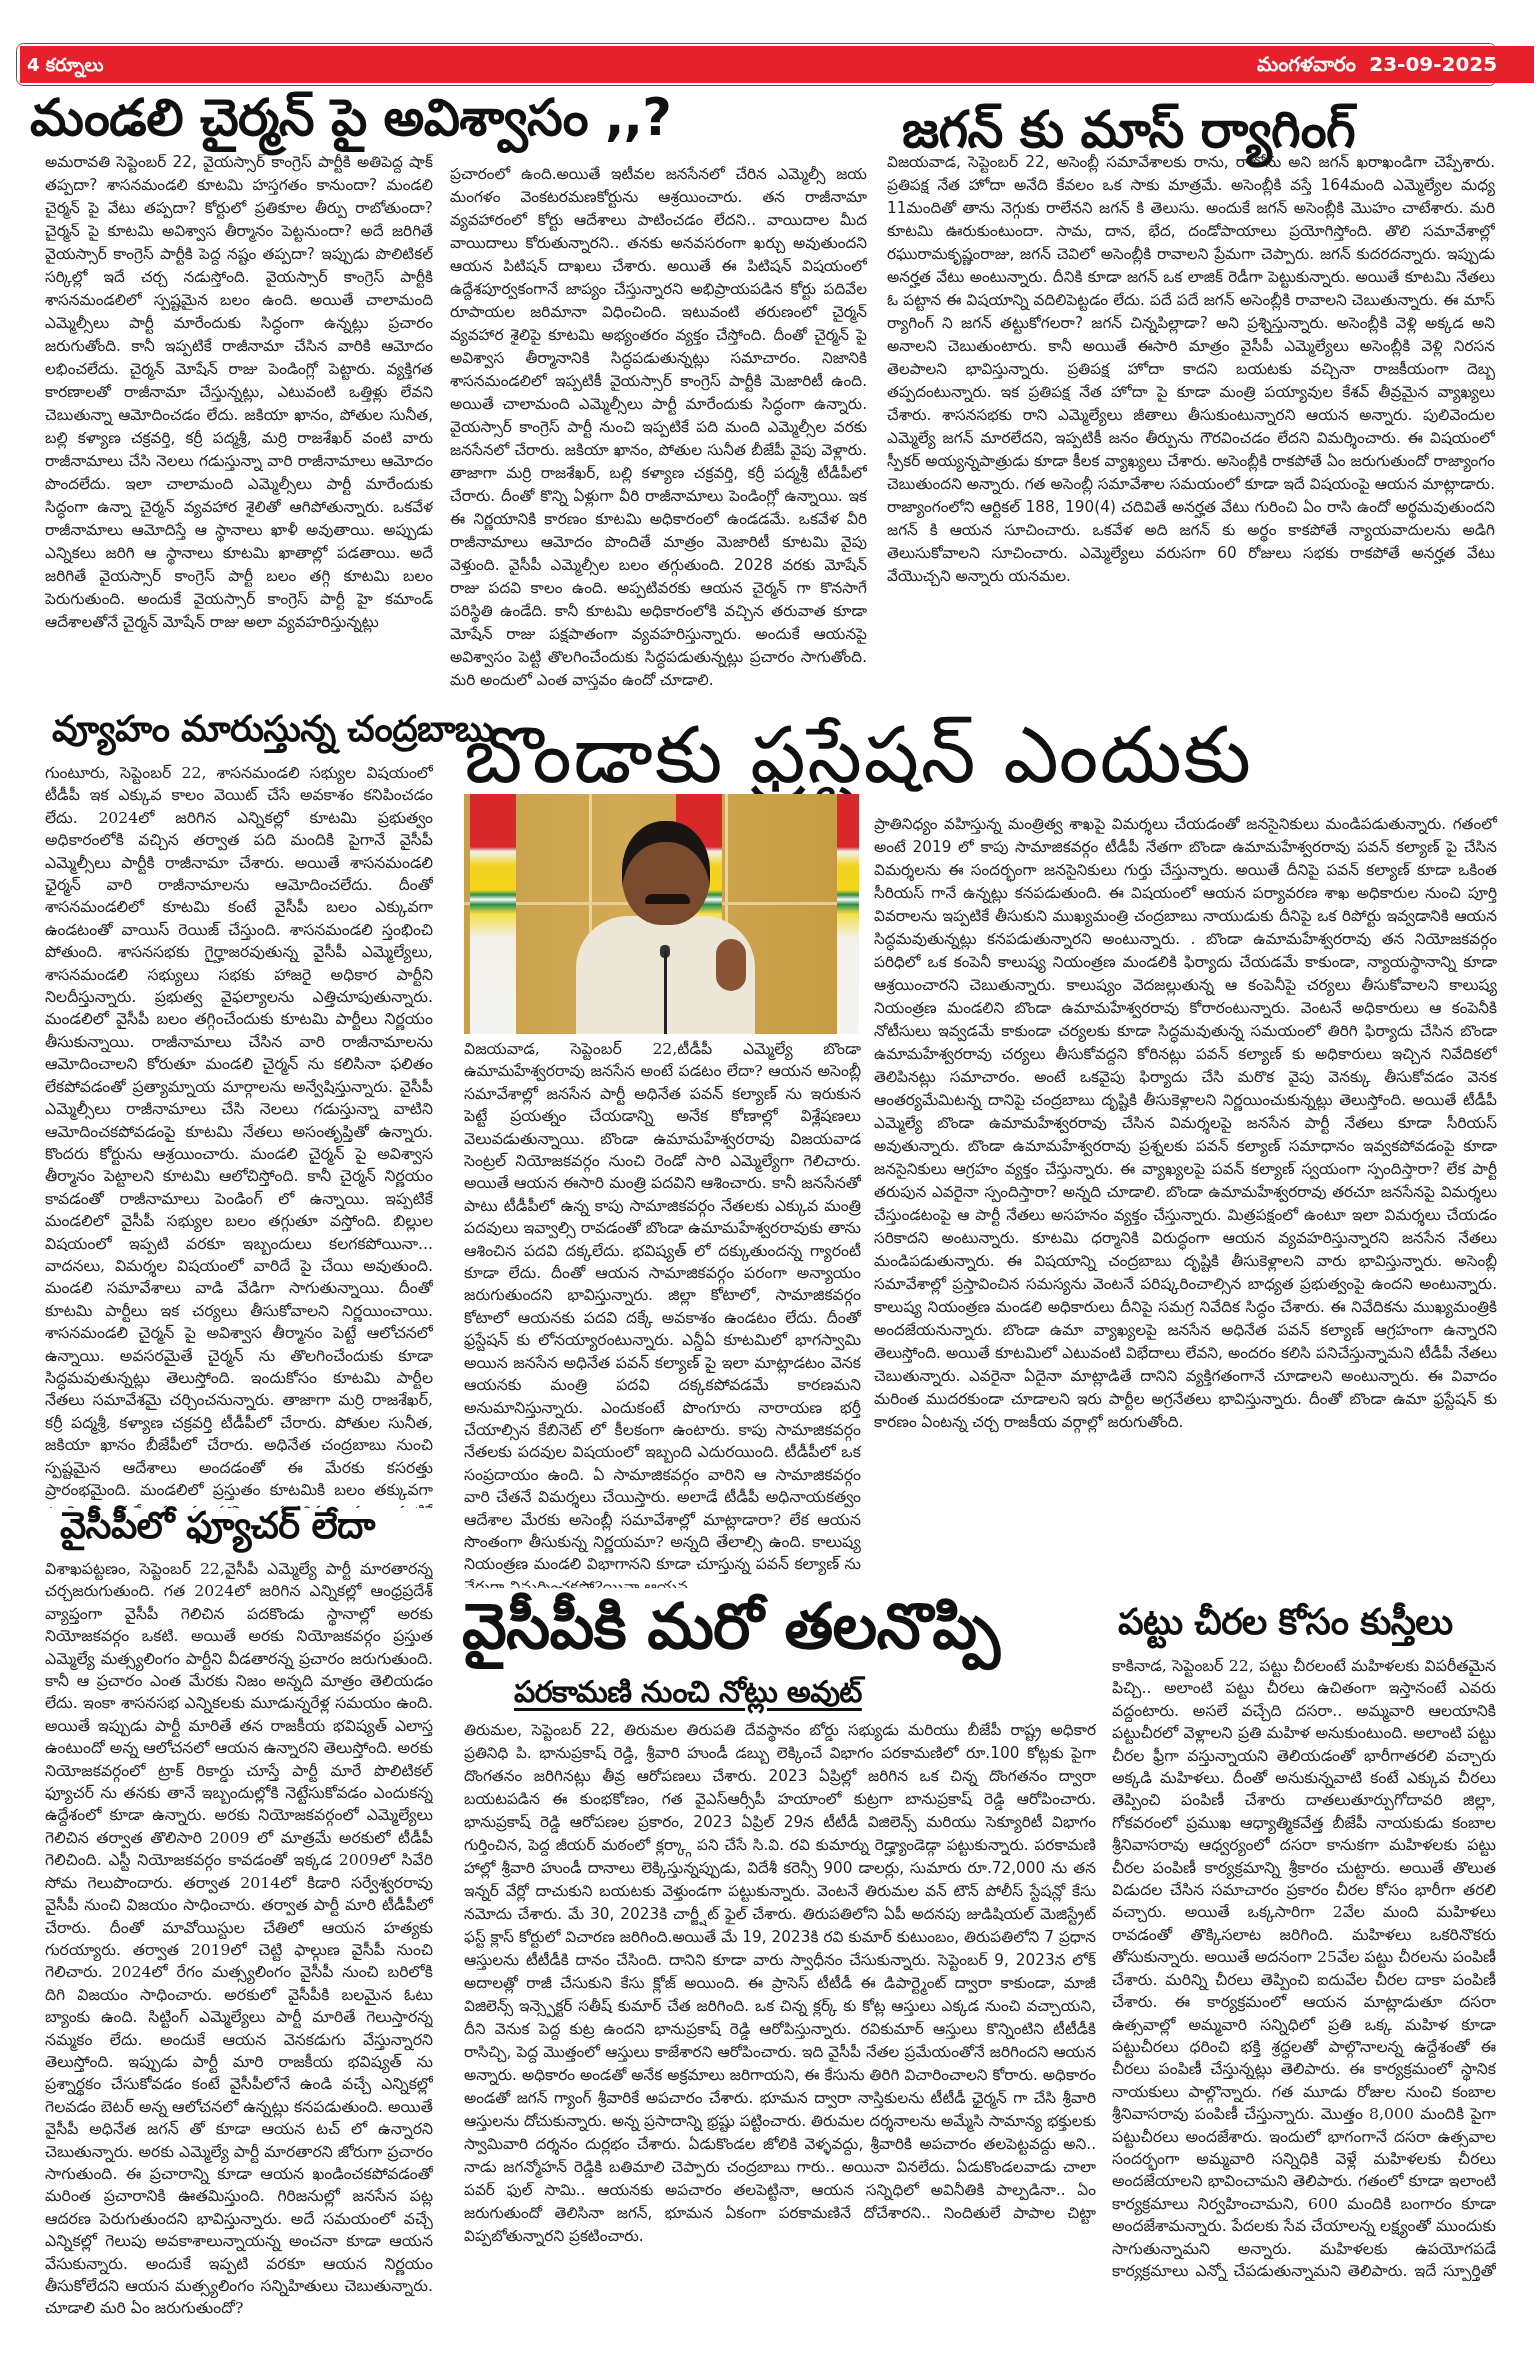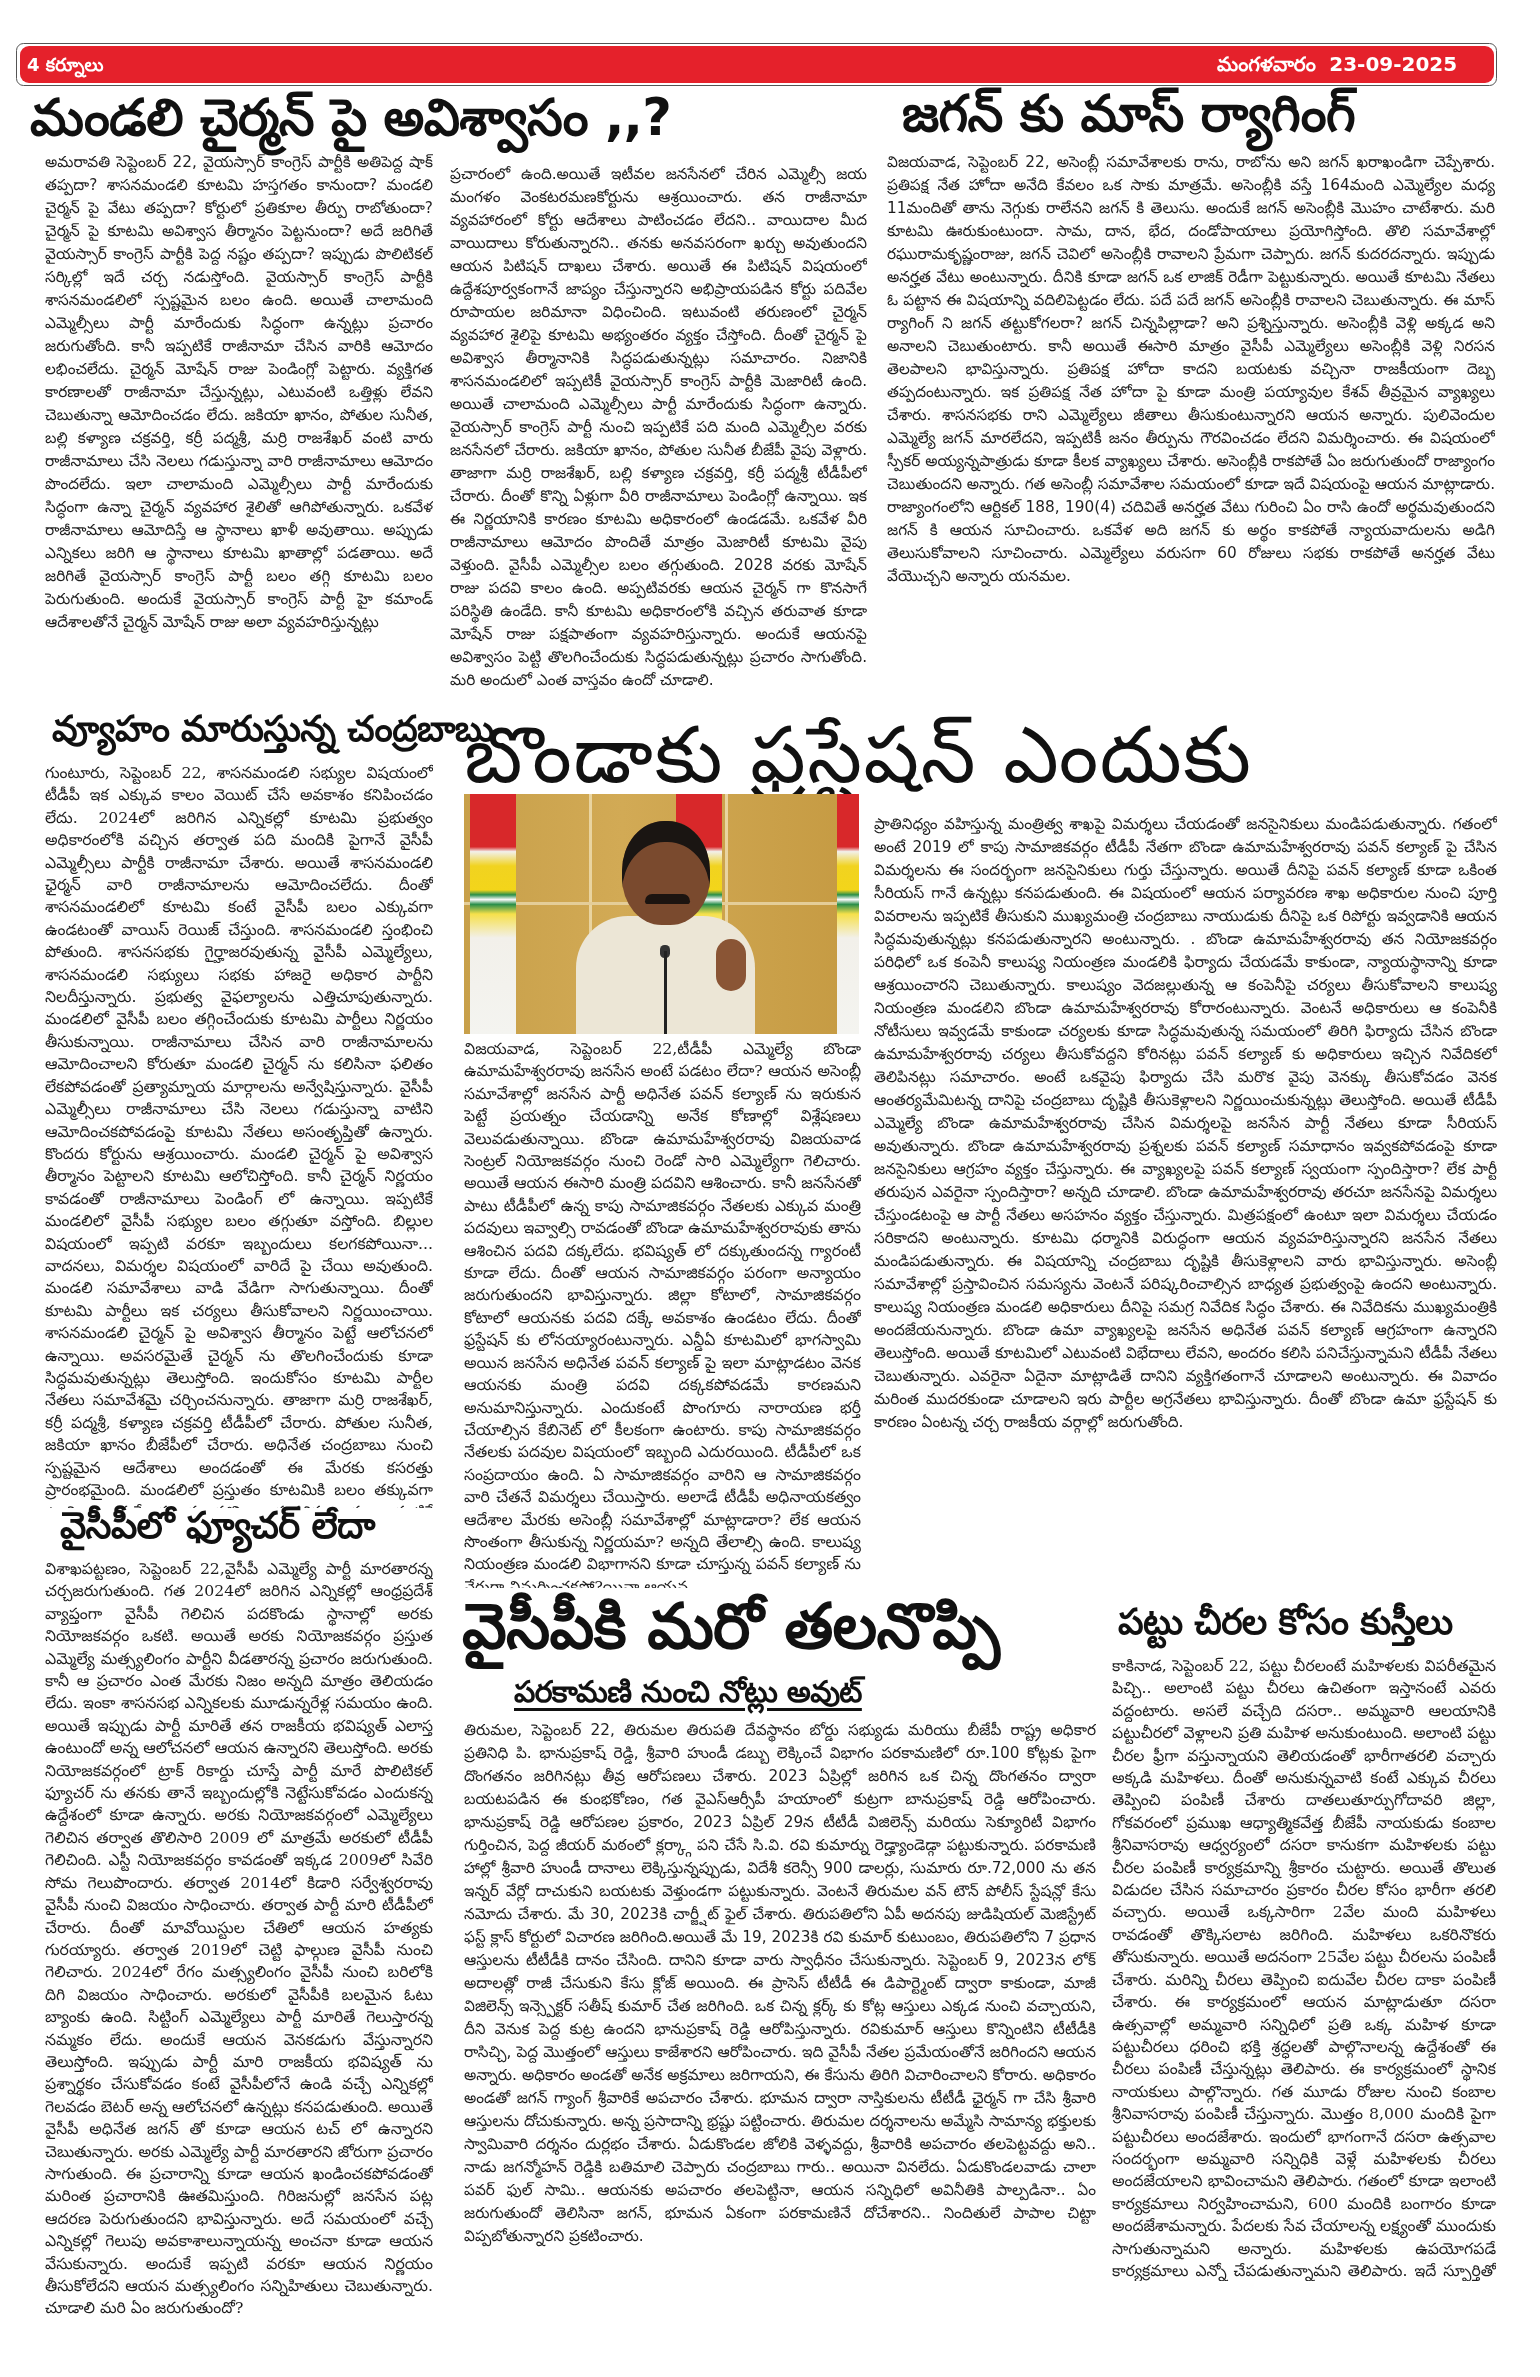--- a/index.html
+++ b/index.html
@@ -2,21 +2,21 @@
 <html style="font-size:12px"><head>
 <meta charset="utf-8">
 <style>
   html, body { margin:0; padding:0; background:#ffffff; }
   body { width:1541px; height:2377px; position:relative; overflow:hidden;
          font-family:"DejaVu Sans", "Liberation Sans", sans-serif; color:#1a1a1a; }
   .abs { position:absolute; }
   
   #masthead { left:16.4px; top:43px; width:1481px; height:43px; border:1.5px solid #555; border-radius:7.5px;
               background:#fff; padding:2.2px; box-sizing:border-box; }
-  #masthead .bar { width:100%; height:100%; background:#e5212b; border-radius:9px; position:relative; }
+  #masthead .bar { width:100%; height:100%; background:#e5212b; border-radius:0; position:relative;padding-left:40px; }
   #masthead .pg { position:absolute; left:7.5px; top:7.5px; color:#fff; font-weight:bold; font-size:18px; }
   #masthead .brand { position:absolute; left:0; right:0; text-align:center; top:4.5px; color:#fff;
                      font-weight:bold; font-size:22.4px; letter-spacing:0.7px; }
   #masthead .date { position:absolute; right:37px; top:6px; color:#fff; font-weight:bold; font-size:20px; }
   #masthead .date span { margin-left:13.4px;margin-top:32px; }
   
   .hl { font-family:"DejaVu Sans", sans-serif; font-weight:bold; color:#111; white-space:nowrap;
         line-height:1; letter-spacing:-0.7px; }
   .hl-xl { font-size:51px; }
   .hl-lg { font-size:37px; }
@@ -57,21 +57,21 @@
 </div>
 
 <div class="abs hl hl-xl" style="left:30px; top:92px;">మండలి చైర్మన్ పై అవిశ్వాసం ,,?</div>
 <div class="abs txt sans" style="left:45px; top:151px; width:388px; height:548px;">
   <p>అమరావతి సెప్టెంబర్ 22, వైయస్సార్ కాంగ్రెస్ పార్టీకి అతిపెద్ద షాక్ తప్పదా? శాసనమండలి కూటమి హస్తగతం కానుందా? మండలి చైర్మన్ పై వేటు తప్పదా? కోర్టులో ప్రతికూల తీర్పు రాబోతుందా? చైర్మన్ పై కూటమి అవిశ్వాస తీర్మానం పెట్టనుందా? అదే జరిగితే వైయస్సార్ కాంగ్రెస్ పార్టీకి పెద్ద నష్టం తప్పదా? ఇప్పుడు పొలిటికల్ సర్కిల్లో ఇదే చర్చ నడుస్తోంది. వైయస్సార్ కాంగ్రెస్ పార్టీకి శాసనమండలిలో స్పష్టమైన బలం ఉంది. అయితే చాలామంది ఎమ్మెల్సీలు పార్టీ మారేందుకు సిద్ధంగా ఉన్నట్లు ప్రచారం జరుగుతోంది. కానీ ఇప్పటికే రాజీనామా చేసిన వారికి ఆమోదం లభించలేదు. చైర్మన్ మోషేన్ రాజు పెండింగ్లో పెట్టారు. వ్యక్తిగత కారణాలతో రాజీనామా చేస్తున్నట్లు, ఎటువంటి ఒత్తిళ్లు లేవని చెబుతున్నా ఆమోదించడం లేదు. జకియా ఖానం, పోతుల సునీత, బల్లి కళ్యాణ చక్రవర్తి, కర్రీ పద్మశ్రీ, మర్రి రాజశేఖర్ వంటి వారు రాజీనామాలు చేసి నెలలు గడుస్తున్నా వారి రాజీనామాలు ఆమోదం పొందలేదు. ఇలా చాలామంది ఎమ్మెల్సీలు పార్టీ మారేందుకు సిద్ధంగా ఉన్నా చైర్మన్ వ్యవహార శైలితో ఆగిపోతున్నారు. ఒకవేళ రాజీనామాలు ఆమోదిస్తే ఆ స్థానాలు ఖాళీ అవుతాయి. అప్పుడు ఎన్నికలు జరిగి ఆ స్థానాలు కూటమి ఖాతాల్లో పడతాయి. అదే జరిగితే వైయస్సార్ కాంగ్రెస్ పార్టీ బలం తగ్గి కూటమి బలం పెరుగుతుంది. అందుకే వైయస్సార్ కాంగ్రెస్ పార్టీ హై కమాండ్ ఆదేశాలతోనే చైర్మన్ మోషేన్ రాజు అలా వ్యవహరిస్తున్నట్లు</p>
 </div>
 <div class="abs txt sans" style="left:450px; top:151px; width:417px; height:548px;margin-top:12px;">
   <p>ప్రచారంలో ఉంది.అయితే ఇటీవల జనసేనలో చేరిన ఎమ్మెల్సీ జయ మంగళం వెంకటరమణకోర్టును ఆశ్రయించారు. తన రాజీనామా వ్యవహారంలో కోర్టు ఆదేశాలు పాటించడం లేదని.. వాయిదాల మీద వాయిదాలు కోరుతున్నారని.. తనకు అనవసరంగా ఖర్చు అవుతుందని ఆయన పిటిషన్ దాఖలు చేశారు. అయితే ఈ పిటిషన్ విషయంలో ఉద్దేశపూర్వకంగానే జాప్యం చేస్తున్నారని అభిప్రాయపడిన కోర్టు పదివేల రూపాయల జరిమానా విధించింది. ఇటువంటి తరుణంలో చైర్మన్ వ్యవహార శైలిపై కూటమి అభ్యంతరం వ్యక్తం చేస్తోంది. దీంతో చైర్మన్ పై అవిశ్వాస తీర్మానానికి సిద్ధపడుతున్నట్లు సమాచారం. నిజానికి శాసనమండలిలో ఇప్పటికీ వైయస్సార్ కాంగ్రెస్ పార్టీకి మెజారిటీ ఉంది. అయితే చాలామంది ఎమ్మెల్సీలు పార్టీ మారేందుకు సిద్ధంగా ఉన్నారు. వైయస్సార్ కాంగ్రెస్ పార్టీ నుంచి ఇప్పటికే పది మంది ఎమ్మెల్సీల వరకు జనసేనలో చేరారు. జకియా ఖానం, పోతుల సునీత బీజేపీ వైపు వెళ్లారు. తాజాగా మర్రి రాజశేఖర్, బల్లి కళ్యాణ చక్రవర్తి, కర్రీ పద్మశ్రీ టీడీపీలో చేరారు. దీంతో కొన్ని ఏళ్లుగా వీరి రాజీనామాలు పెండింగ్లో ఉన్నాయి. ఇక ఈ నిర్ణయానికి కారణం కూటమి అధికారంలో ఉండడమే. ఒకవేళ వీరి రాజీనామాలు ఆమోదం పొందితే మాత్రం మెజారిటీ కూటమి వైపు వెళ్తుంది. వైసీపీ ఎమ్మెల్సీల బలం తగ్గుతుంది. 2028 వరకు మోషేన్ రాజు పదవి కాలం ఉంది. అప్పటివరకు ఆయన చైర్మన్ గా కొనసాగే పరిస్థితి ఉండేది. కానీ కూటమి అధికారంలోకి వచ్చిన తరువాత కూడా మోషేన్ రాజు పక్షపాతంగా వ్యవహరిస్తున్నారు. అందుకే ఆయనపై అవిశ్వాసం పెట్టి తొలగించేందుకు సిద్ధపడుతున్నట్లు ప్రచారం సాగుతోంది. మరి అందులో ఎంత వాస్తవం ఉందో చూడాలి.</p>
 </div>
 
-<div class="abs hl hl-xl" style="left:902px; top:88px;">జగన్ కు మాస్ ర్యాగింగ్</div>
+<div class="abs hl hl-xl" style="left:902px; top:104px;">జగన్ కు మాస్ ర్యాగింగ్</div>
 <div class="abs txt sans" style="left:887px; top:151px; width:608px; height:541px;">
   <p>విజయవాడ, సెప్టెంబర్ 22, అసెంబ్లీ సమావేశాలకు రాను, రాబోను అని జగన్ ఖరాఖండిగా చెప్పేశారు. ప్రతిపక్ష నేత హోదా అనేది కేవలం ఒక సాకు మాత్రమే. అసెంబ్లీకి వస్తే 164మంది ఎమ్మెల్యేల మధ్య 11మందితో తాను నెగ్గుకు రాలేనని జగన్ కి తెలుసు. అందుకే జగన్ అసెంబ్లీకి మొహం చాటేశారు. మరి కూటమి ఊరుకుంటుందా. సామ, దాన, భేద, దండోపాయాలు ప్రయోగిస్తోంది. తొలి సమావేశాల్లో రఘురామకృష్ణంరాజు, జగన్ చెవిలో అసెంబ్లీకి రావాలని ప్రేమగా చెప్పారు. జగన్ కుదరదన్నారు. ఇప్పుడు అనర్హత వేటు అంటున్నారు. దీనికి కూడా జగన్ ఒక లాజిక్ రెడీగా పెట్టుకున్నారు. అయితే కూటమి నేతలు ఓ పట్టాన ఈ విషయాన్ని వదిలిపెట్టడం లేదు. పదే పదే జగన్ అసెంబ్లీకి రావాలని చెబుతున్నారు. ఈ మాస్ ర్యాగింగ్ ని జగన్ తట్టుకోగలరా? జగన్ చిన్నపిల్లాడా? అని ప్రశ్నిస్తున్నారు. అసెంబ్లీకి వెళ్లి అక్కడ అని అనాలని చెబుతుంటారు. కానీ అయితే ఈసారి మాత్రం వైసీపీ ఎమ్మెల్యేలు అసెంబ్లీకి వెళ్లి నిరసన తెలపాలని భావిస్తున్నారు. ప్రతిపక్ష హోదా కాదని బయటకు వచ్చినా రాజకీయంగా దెబ్బ తప్పదంటున్నారు. ఇక ప్రతిపక్ష నేత హోదా పై కూడా మంత్రి పయ్యావుల కేశవ్ తీవ్రమైన వ్యాఖ్యలు చేశారు. శాసనసభకు రాని ఎమ్మెల్యేలు జీతాలు తీసుకుంటున్నారని ఆయన అన్నారు. పులివెందుల ఎమ్మెల్యే జగన్ మారలేదని, ఇప్పటికీ జనం తీర్పును గౌరవించడం లేదని విమర్శించారు. ఈ విషయంలో స్పీకర్ అయ్యన్నపాత్రుడు కూడా కీలక వ్యాఖ్యలు చేశారు. అసెంబ్లీకి రాకపోతే ఏం జరుగుతుందో రాజ్యాంగం చెబుతుందని అన్నారు. గత అసెంబ్లీ సమావేశాల సమయంలో కూడా ఇదే విషయంపై ఆయన మాట్లాడారు. రాజ్యాంగంలోని ఆర్టికల్ 188, 190(4) చదివితే అనర్హత వేటు గురించి ఏం రాసి ఉందో అర్థమవుతుందని జగన్ కి ఆయన సూచించారు. ఒకవేళ అది జగన్ కు అర్థం కాకపోతే న్యాయవాదులను అడిగి తెలుసుకోవాలని సూచించారు. ఎమ్మెల్యేలు వరుసగా 60 రోజులు సభకు రాకపోతే అనర్హత వేటు వేయొచ్చని అన్నారు యనమల.</p>
 </div>
 
 <div class="abs hl hl-md" style="left:52px; top:711px;">వ్యూహం మారుస్తున్న చంద్రబాబు</div>
 <div class="abs txt" style="left:45px; top:762px; width:388px; height:746px;">
   <p>గుంటూరు, సెప్టెంబర్ 22, శాసనమండలి సభ్యుల విషయంలో టీడీపీ ఇక ఎక్కువ కాలం వెయిట్ చేసే అవకాశం కనిపించడం లేదు. 2024లో జరిగిన ఎన్నికల్లో కూటమి ప్రభుత్వం అధికారంలోకి వచ్చిన తర్వాత పది మందికి పైగానే వైసీపీ ఎమ్మెల్సీలు పార్టీకి రాజీనామా చేశారు. అయితే శాసనమండలి ఛైర్మన్ వారి రాజీనామాలను ఆమోదించలేదు. దీంతో శాసనమండలిలో కూటమి కంటే వైసీపీ బలం ఎక్కువగా ఉండటంతో వాయిస్ రెయిజ్ చేస్తుంది. శాసనమండలి స్తంభించి పోతుంది. శాసనసభకు గైర్హాజరవుతున్న వైసీపీ ఎమ్మెల్యేలు, శాసనమండలి సభ్యులు సభకు హాజరై అధికార పార్టీని నిలదీస్తున్నారు. ప్రభుత్వ వైఫల్యాలను ఎత్తిచూపుతున్నారు. మండలిలో వైసీపీ బలం తగ్గించేందుకు కూటమి పార్టీలు నిర్ణయం తీసుకున్నాయి. రాజీనామాలు చేసిన వారి రాజీనామాలను ఆమోదించాలని కోరుతూ మండలి చైర్మన్ ను కలిసినా ఫలితం లేకపోవడంతో ప్రత్యామ్నాయ మార్గాలను అన్వేషిస్తున్నారు. వైసీపీ ఎమ్మెల్సీలు రాజీనామాలు చేసి నెలలు గడుస్తున్నా వాటిని ఆమోదించకపోవడంపై కూటమి నేతలు అసంతృప్తితో ఉన్నారు. కొందరు కోర్టును ఆశ్రయించారు. మండలి చైర్మన్ పై అవిశ్వాస తీర్మానం పెట్టాలని కూటమి ఆలోచిస్తోంది. కానీ చైర్మన్ నిర్ణయం కావడంతో రాజీనామాలు పెండింగ్ లో ఉన్నాయి. ఇప్పటికే మండలిలో వైసీపీ సభ్యుల బలం తగ్గుతూ వస్తోంది. బిల్లుల విషయంలో ఇప్పటి వరకూ ఇబ్బందులు కలగకపోయినా... వాదనలు, విమర్శల విషయంలో వారిదే పై చేయి అవుతుంది. మండలి సమావేశాలు వాడి వేడిగా సాగుతున్నాయి. దీంతో కూటమి పార్టీలు ఇక చర్యలు తీసుకోవాలని నిర్ణయించాయి. శాసనమండలి చైర్మన్ పై అవిశ్వాస తీర్మానం పెట్టే ఆలోచనలో ఉన్నాయి. అవసరమైతే చైర్మన్ ను తొలగించేందుకు కూడా సిద్ధమవుతున్నట్లు తెలుస్తోంది. ఇందుకోసం కూటమి పార్టీల నేతలు సమావేశమై చర్చించనున్నారు. తాజాగా మర్రి రాజశేఖర్, కర్రీ పద్మశ్రీ, కళ్యాణ చక్రవర్తి టీడీపీలో చేరారు. పోతుల సునీత, జకియా ఖానం బీజేపీలో చేరారు. అధినేత చంద్రబాబు నుంచి స్పష్టమైన ఆదేశాలు అందడంతో ఈ మేరకు కసరత్తు ప్రారంభమైంది. మండలిలో ప్రస్తుతం కూటమికి బలం తక్కువగా ఉంది. అందుకే ఈ వ్యూహాన్ని అనుసరిస్తున్నారు. ఇప్పటికే పలువురు వైసీపీ ఎమ్మెల్సీలు కూటమి పార్టీల కండువాలు కప్పుకోవడంతో మండలిలో బలాబలాలు మారే అవకాశం ఉంది. చైర్మన్ రాజీనామాలు ఆమోదించకపోవడంతో చంద్రబాబు వ్యూహం మార్చి ఇలా ప్లాన్ చేస్తున్నారని వినపడుతోంది.</p>
 </div>
 
 <div class="abs hl hl-lg" style="left:60px; top:1507px;">వైసీపీలో ఫ్యూచర్ లేదా</div>

